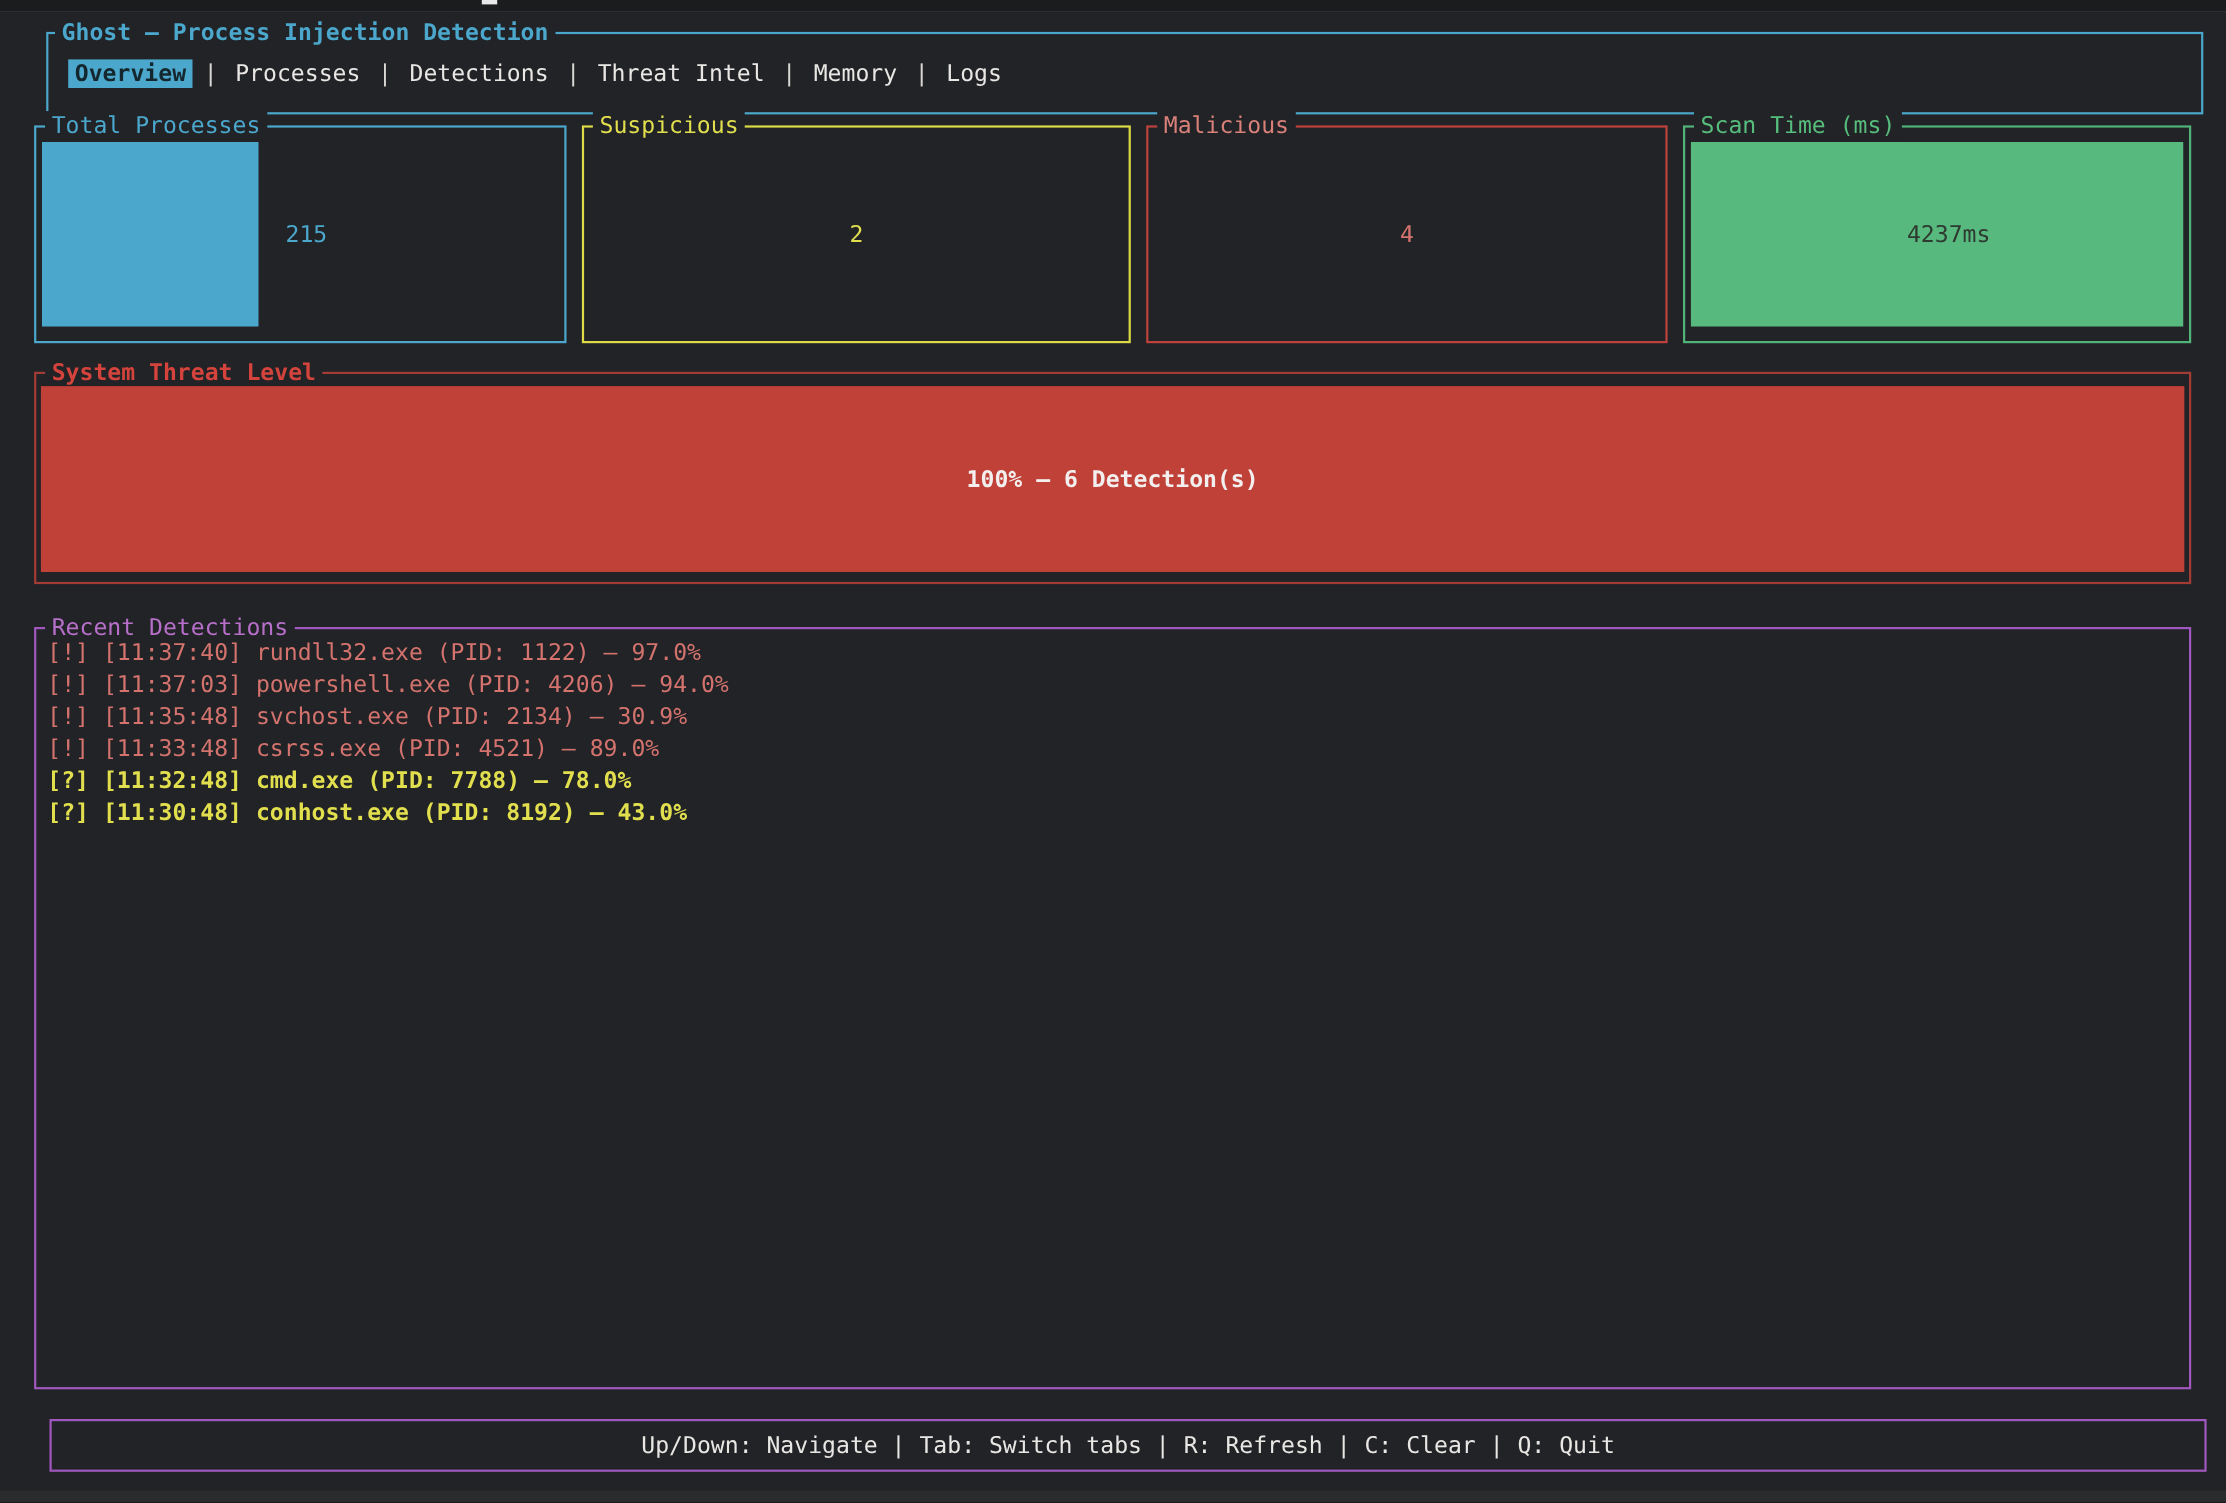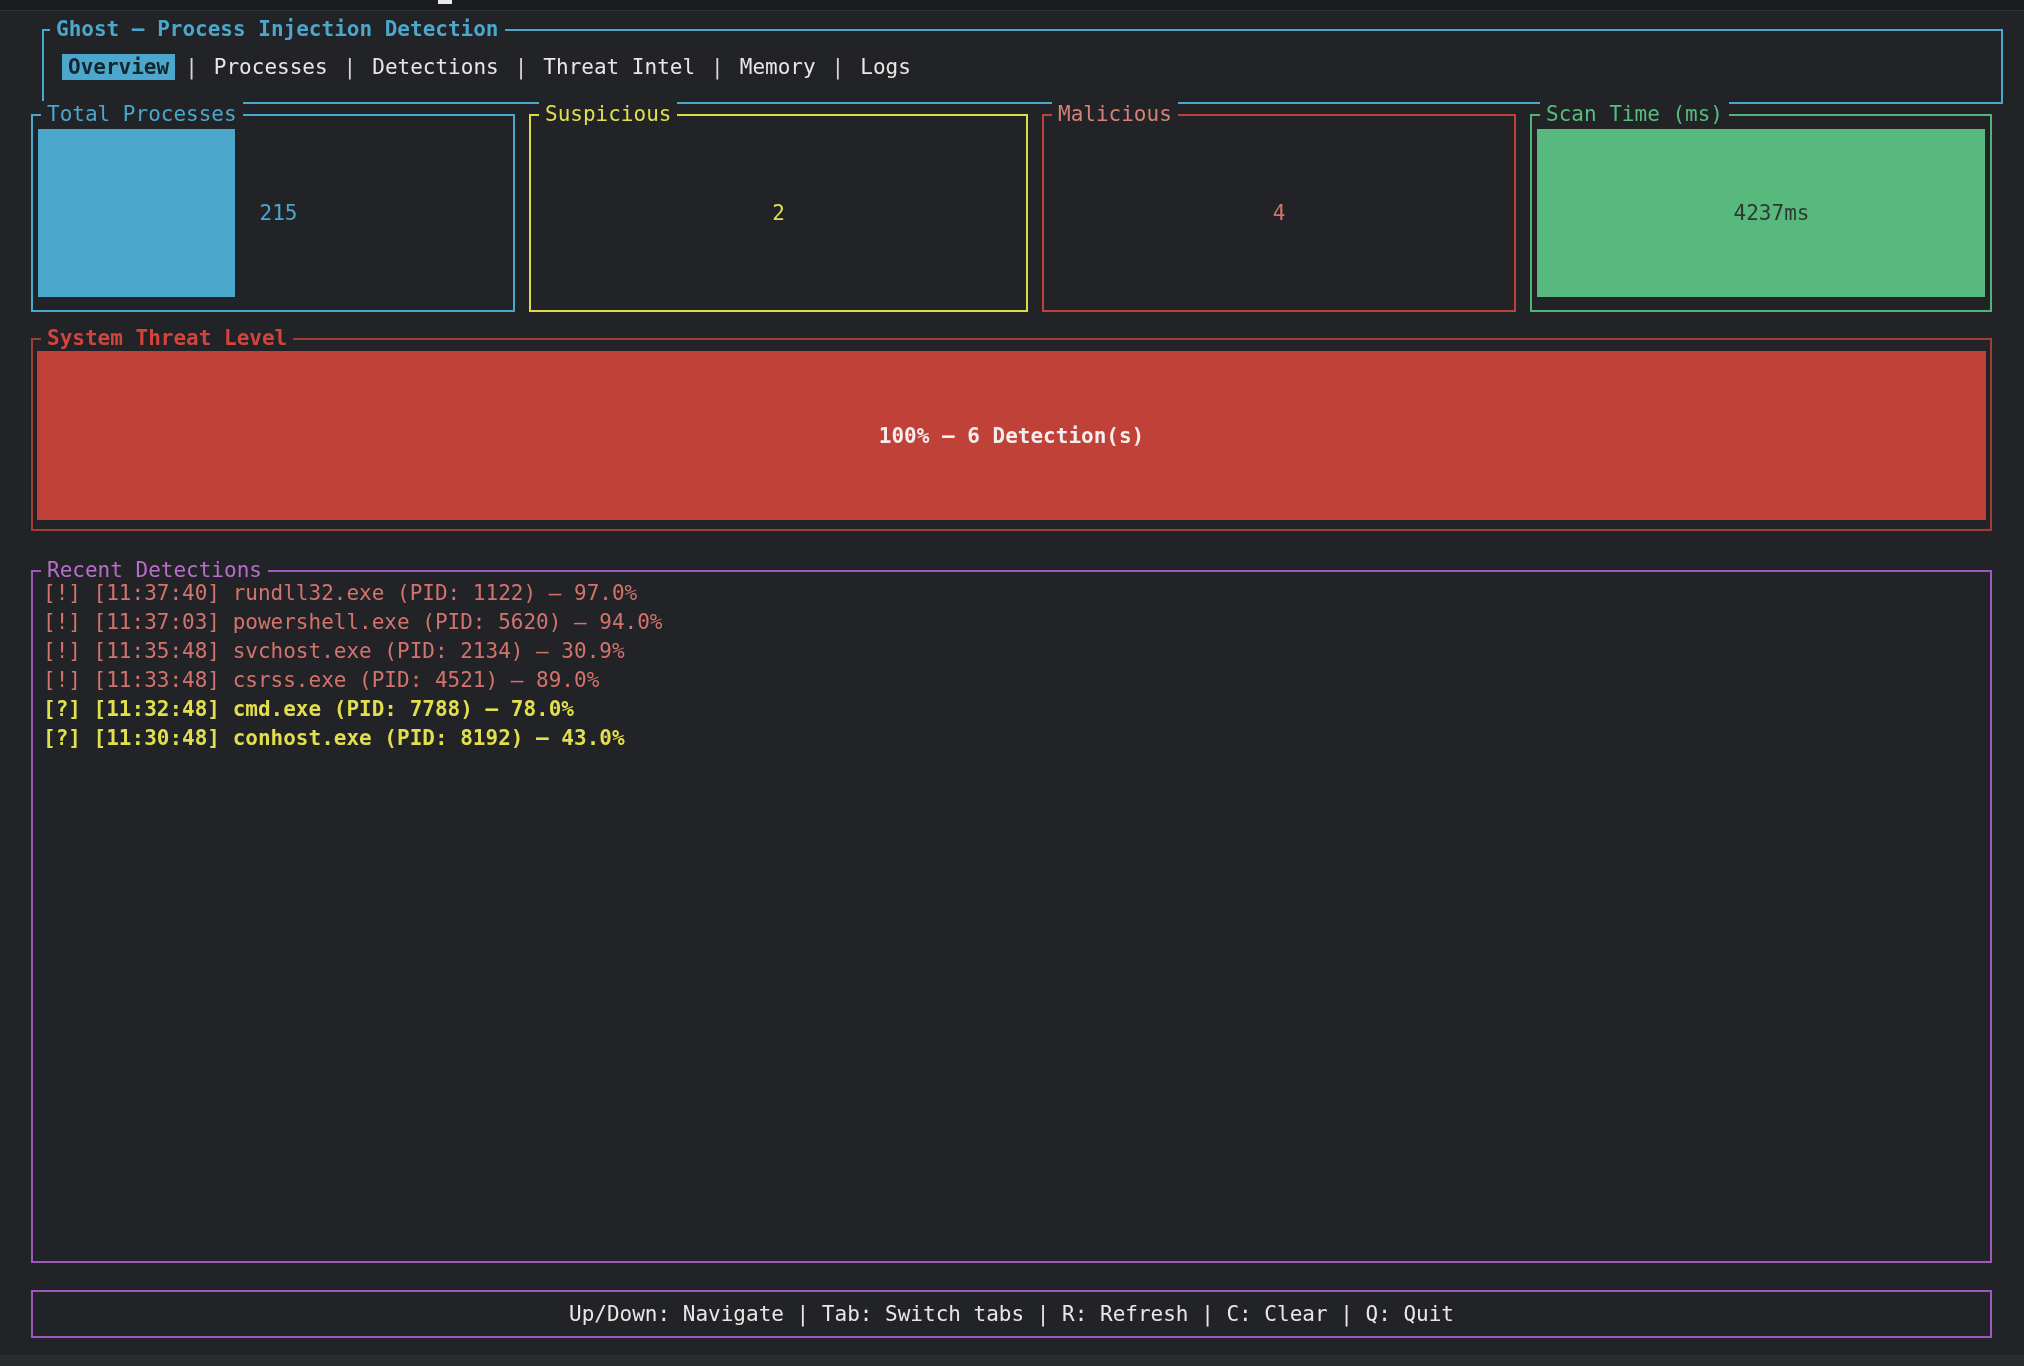--- a/index.html
+++ b/index.html
@@ -63,21 +63,21 @@
 
   
   .det-box { left:31px; top:570px; width:1961px; height:693px; border-color:#A158BE; }
   .det-box .box-title { color:#B76FC9; }
   .det-list { position:absolute; left:10px; right:10px; top:7px; }
   .det-row { line-height:29px; white-space:pre; cursor:default; }
   .lvl-high { color:#D4736E; }
   .lvl-medium { color:#E2DF4E; font-weight:bold; }
 
   
-  .status-box { left:31px; top:1290px; width:1961px; height:48px; border-color:#A158BE; }
+  .status-box { left:45px; top:1290px; width:1961px; height:48px; border-color:#A158BE; }
   .status-text { position:absolute; left:0; right:0; top:0; bottom:0;
     display:flex; align-items:center; justify-content:center; white-space:pre; color:#E9E7E4; }
 </style>
 </head>
 <body>
 
 <div id="screen">
 
   <div class="top-strip">
     <div class="top-tick"></div>
@@ -137,21 +137,21 @@
     <div class="gauge-area">
       <div class="gauge-fill fill-red" style="width: 100%;"></div>
       <div class="gauge-label threat-label">100% — 6 Detection(s)</div>
     </div>
   </div>
 
   <div class="box det-box">
     <span class="box-title">Recent Detections</span>
     <div class="det-list">
       <div class="det-row lvl-high">[!] [11:37:40] rundll32.exe (PID: 1122) — 97.0%</div>
-      <div class="det-row lvl-high">[!] [11:37:03] powershell.exe (PID: 5620) — 94.0%</div>
+      <div class="det-row lvl-high">[!] [11:37:03] powershell.exe (PID: 4206) — 94.0%</div>
       <div class="det-row lvl-high">[!] [11:35:48] svchost.exe (PID: 2134) — 30.9%</div>
       <div class="det-row lvl-high">[!] [11:33:48] csrss.exe (PID: 4521) — 89.0%</div>
       <div class="det-row lvl-medium">[?] [11:32:48] cmd.exe (PID: 7788) — 78.0%</div>
       <div class="det-row lvl-medium">[?] [11:30:48] conhost.exe (PID: 8192) — 43.0%</div>
     </div>
   </div>
 
   <div class="box status-box">
     <div class="status-text">Up/Down: Navigate | Tab: Switch tabs | R: Refresh | C: Clear | Q: Quit</div>
   </div>

